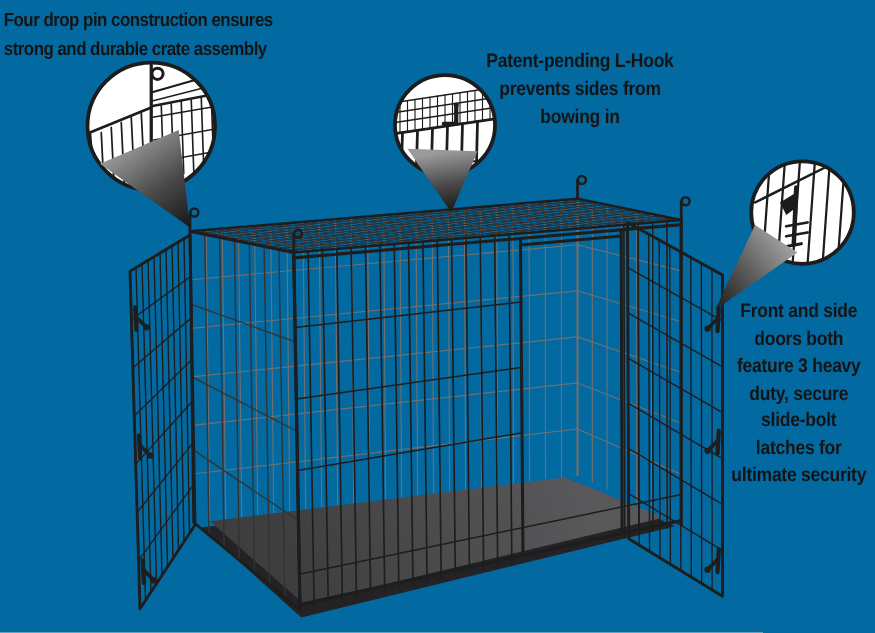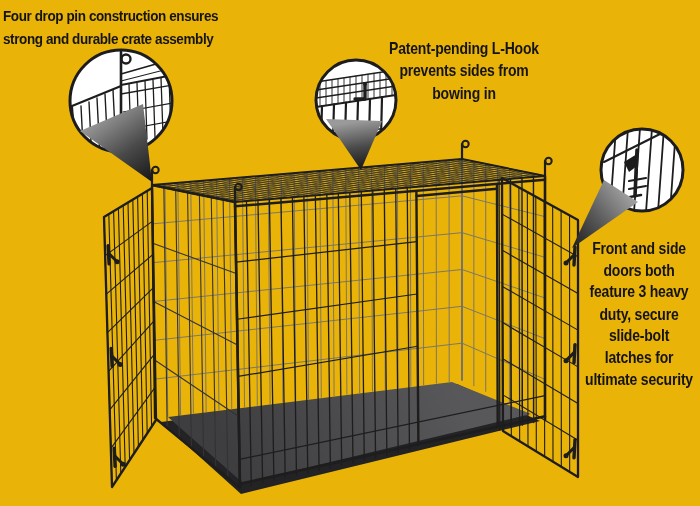--- a/index.html
+++ b/index.html
@@ -1,21 +1,21 @@
 <!DOCTYPE html>
 <html><head>
 <meta charset="utf-8">
 <style>
   html,body{margin:0;padding:0;}
   body{
     width:700px;height:506px;background:#ffffff;
     font-family:"Liberation Sans", sans-serif;
     overflow:hidden;
   }
-  .stage{position:relative;width:700px;height:506px;background:#eab308;}
+  .stage{position:relative;width:700px;height:506px;background:#0369a1;}
   .stage svg{position:absolute;left:0;top:0;}
   .callout-text{
     position:absolute;
     font-weight:bold;
     color:#141414;
     white-space:pre-line;
     transform:scale(1,1.12);
     transform-origin:top left;
   }
   .t1{left:3px;top:4px;width:240px;font-size:13.5px;line-height:21px;letter-spacing:-0.4px;text-align:left;}

